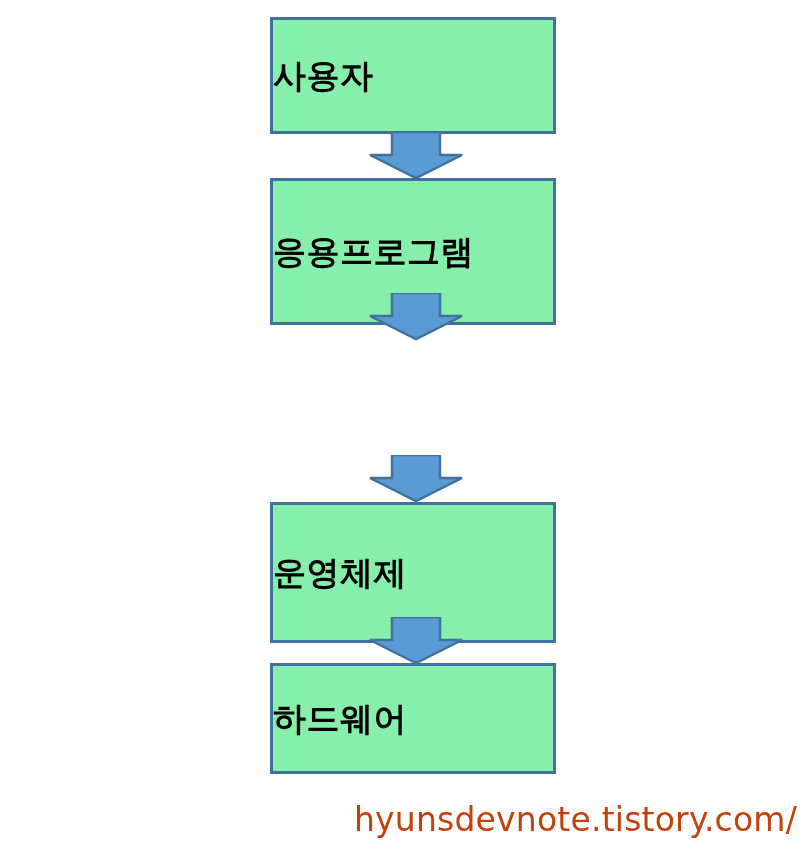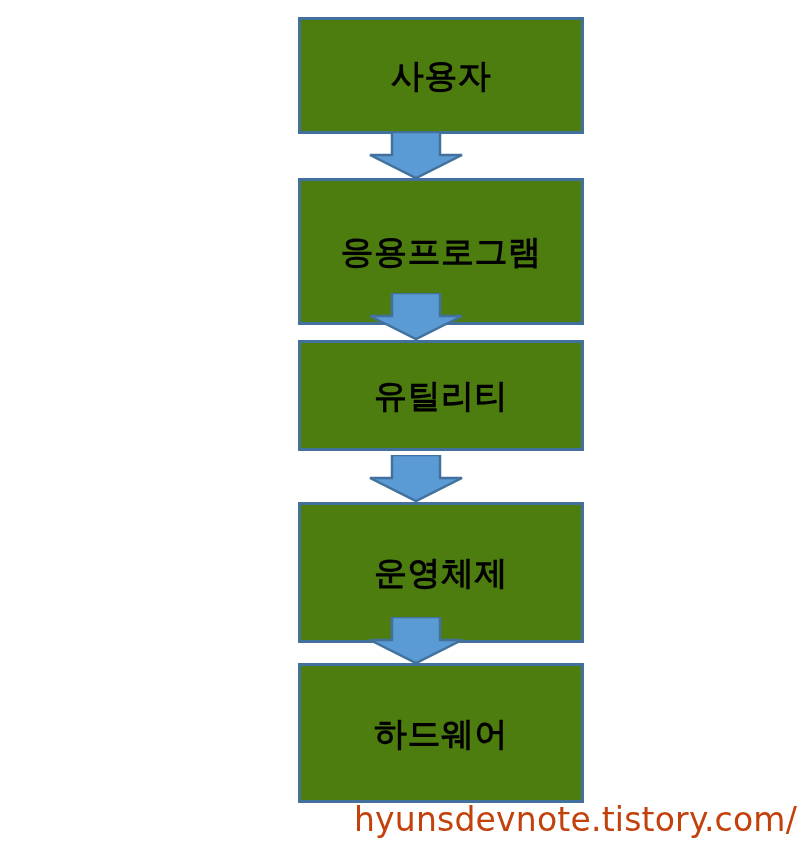--- a/index.html
+++ b/index.html
@@ -21,44 +21,43 @@
     top: 0;
     width: 809px;
     height: 853px;
   }
 
   .flow-node {
     position: absolute;
     left: 270px;
     width: 286px;
     box-sizing: border-box;
-    background: #4d7c0f;
+    background: #86efac;
     border: 3px solid #41719c;
     display: flex;
     align-items: center;
-    justify-content: center;
-    margin-left: 28px;
+    justify-content: flex-start;
   }
 
   .flow-node-label {
     font-size: 33px;
     font-weight: bold;
     color: #000000;
     letter-spacing: 0.5px;
     line-height: 1;
     white-space: nowrap;
     text-align: center;
   }
 
   
   #node-0 { top: 17px;  height: 117px; }
   #node-1 { top: 178px; height: 147px; }
   #node-2 { top: 340px; height: 111px; }
   #node-3 { top: 502px; height: 141px; }
-  #node-4 { top: 663px; height: 140px; }
+  #node-4 { top: 663px; height: 111px; }
 
   .flow-arrow {
     position: absolute;
     left: 368px;
     width: 96px;
   }
   .flow-arrow svg {
     display: block;
     width: 100%;
     height: 100%;
@@ -98,23 +97,20 @@
   <div class="flow-node" id="node-1">
     <span class="flow-node-label">응용프로그램</span>
   </div>
 
   <div class="flow-arrow" id="arrow-1">
     <svg viewBox="0 0 96 48" preserveAspectRatio="none" aria-hidden="true">
       <polygon points="24,0 72,0 72,23 94,23 48,46 2,23 24,23" fill="#5b9bd5" stroke="#41719c" stroke-width="2.5" stroke-linejoin="miter"></polygon>
     </svg>
   </div>
 
-  <div class="flow-node" id="node-2">
-    <span class="flow-node-label">유틸리티</span>
-  </div>
 
   <div class="flow-arrow" id="arrow-2">
     <svg viewBox="0 0 96 48" preserveAspectRatio="none" aria-hidden="true">
       <polygon points="24,0 72,0 72,23 94,23 48,46 2,23 24,23" fill="#5b9bd5" stroke="#41719c" stroke-width="2.5" stroke-linejoin="miter"></polygon>
     </svg>
   </div>
 
   <div class="flow-node" id="node-3">
     <span class="flow-node-label">운영체제</span>
   </div>

